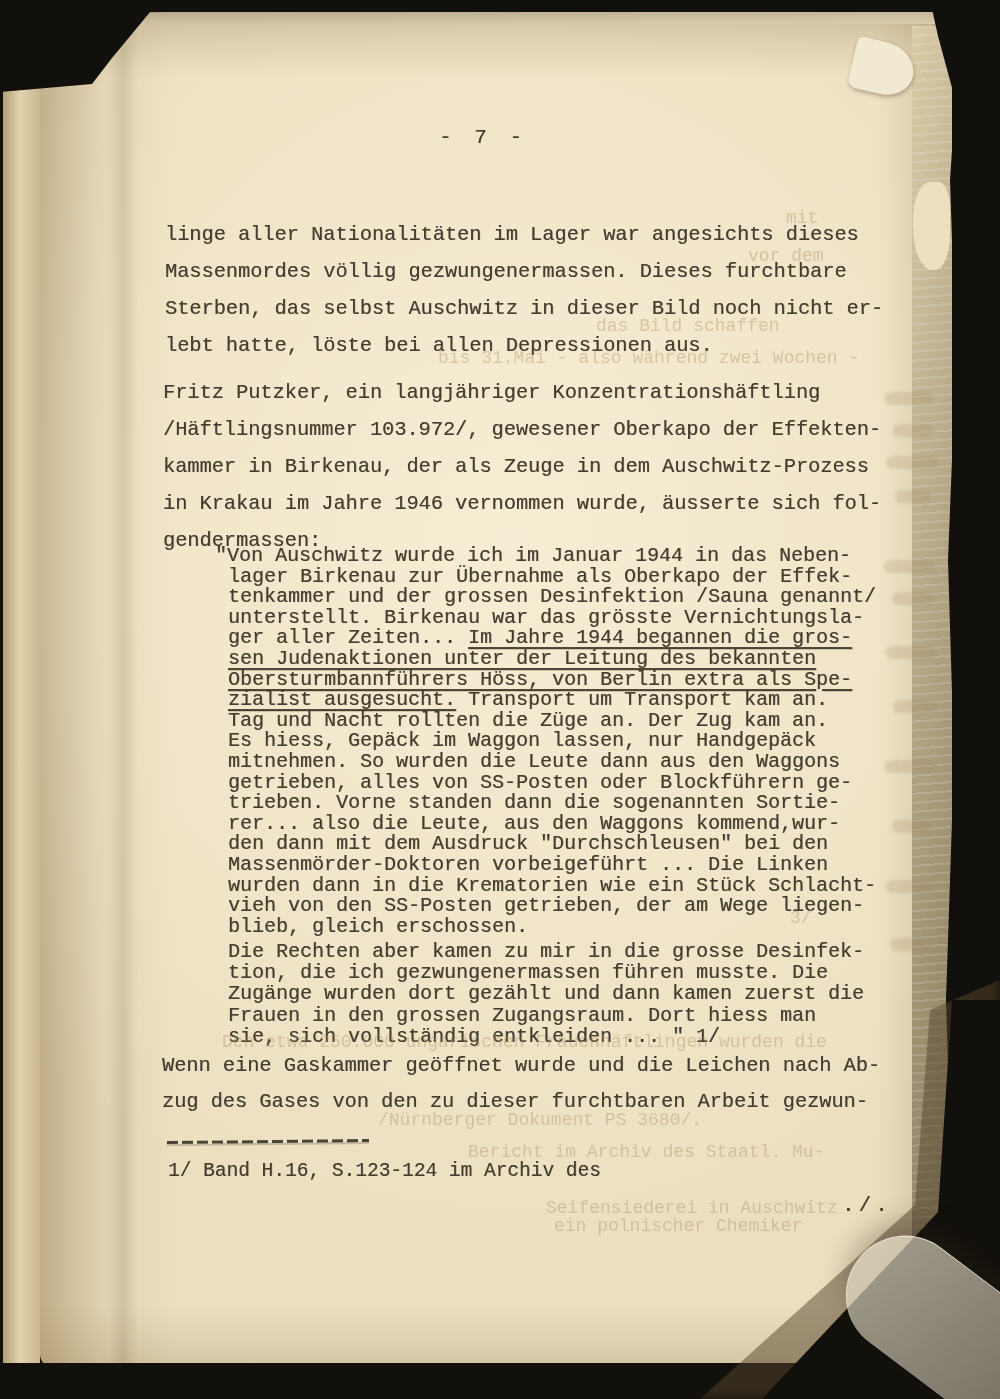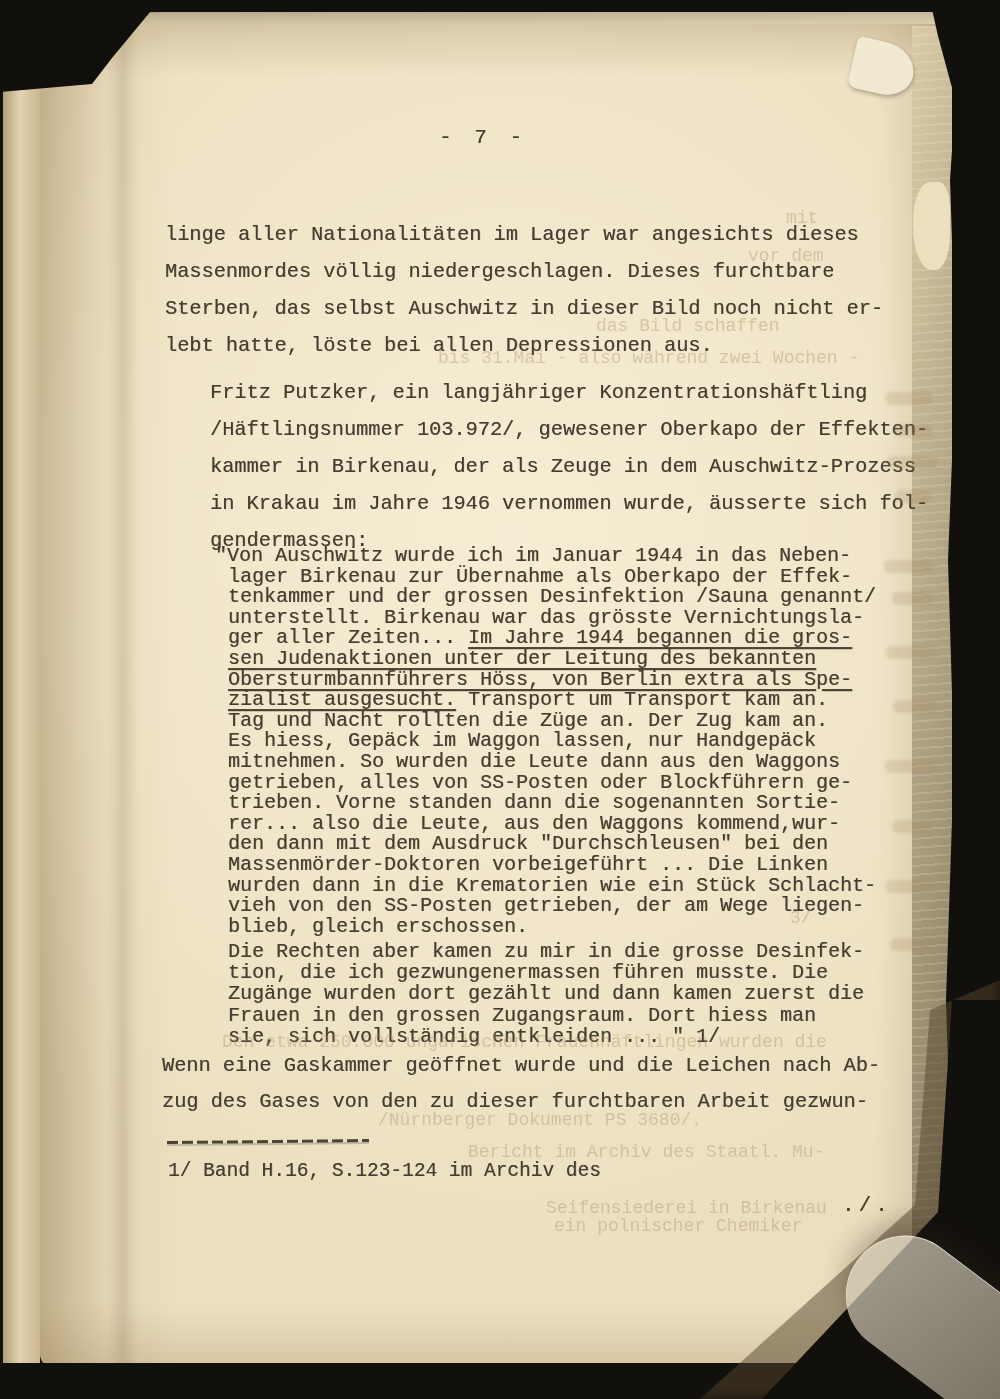--- a/index.html
+++ b/index.html
@@ -79,21 +79,21 @@
     border-top:1px solid rgba(255,252,240,.65);
     border-left:1px solid rgba(255,252,240,.45);
     box-shadow:-8px -12px 26px rgba(48,38,22,.30);
   }
   
   .tw{position:absolute;color:var(--ink,#443e30);
       text-shadow:0.4px 0.4px 0.6px rgba(66,58,42,.55);white-space:pre;}
   .pageno{left:428px;top:126px;width:110px;font-size:21px;letter-spacing:5px;text-align:center;}
   .para{font-size:20.3px;line-height:37px;}
   .p1{left:165px;top:216px;}
-  .p2{left:163px;top:374px;margin-left:47px;}
+  .p2{left:163px;top:374px;}
   .p3{left:162px;top:1048px;line-height:36px;}
   .quote{font-size:20px;line-height:20.6px;}
   .q1{left:228px;top:546px;}
   .q1 .line:first-child{text-indent:-13px;}
   .q2{left:228px;top:941px;line-height:21.2px;}
   .u{text-decoration:underline;text-decoration-thickness:2px;text-underline-offset:4px;
      text-decoration-color:rgba(62,55,40,.85);}
   .fn-rule{
     position:absolute;left:167px;top:1140px;width:202px;height:3px;
     background:repeating-linear-gradient(90deg,#4a4436 0 11px,rgba(74,68,54,0) 11px 15px);
@@ -116,21 +116,21 @@
   <div class="top-edge-band"></div>
   <div class="under-page"></div>
   <div class="sheet"></div>
   <div class="crease"></div>
   <div class="stack"></div>
   <div class="curl-tr"></div>
   <div class="curl-right"></div>
 
   <div class="tw pageno">- 7 -</div>
 
-  <div class="tw para p1"><div class="line"><span>linge aller Nationalitäten im Lager war angesichts dieses</span></div><div class="line"><span>Massenmordes völlig niedergeschlagen. Dieses furchtbare</span></div><div class="line"><span>Sterben, das selbst Auschwitz in dieser Bild noch nicht er-</span></div><div class="line"><span>lebt hatte, löste bei allen Depressionen aus.</span></div></div>
+  <div class="tw para p1"><div class="line"><span>linge aller Nationalitäten im Lager war angesichts dieses</span></div><div class="line"><span>Massenmordes völlig gezwungenermassen. Dieses furchtbare</span></div><div class="line"><span>Sterben, das selbst Auschwitz in dieser Bild noch nicht er-</span></div><div class="line"><span>lebt hatte, löste bei allen Depressionen aus.</span></div></div>
   <div class="tw para p2"><div class="line"><span>Fritz Putzker, ein langjähriger Konzentrationshäftling</span></div><div class="line"><span>/Häftlingsnummer 103.972/, gewesener Oberkapo der Effekten-</span></div><div class="line"><span>kammer in Birkenau, der als Zeuge in dem Auschwitz-Prozess</span></div><div class="line"><span>in Krakau im Jahre 1946 vernommen wurde, äusserte sich fol-</span></div><div class="line"><span>gendermassen:</span></div></div>
 
   <div class="tw quote q1"><div class="line"><span>"Von Auschwitz wurde ich im Januar 1944 in das Neben-</span></div><div class="line"><span>lager Birkenau zur Übernahme als Oberkapo der Effek-</span></div><div class="line"><span>tenkammer und der grossen Desinfektion /Sauna genannt/</span></div><div class="line"><span>unterstellt. Birkenau war das grösste Vernichtungsla-</span></div><div class="line"><span>ger aller Zeiten... </span><span class="u">Im Jahre 1944 begannen die gros-</span></div><div class="line"><span class="u">sen Judenaktionen unter der Leitung des bekannten</span></div><div class="line"><span class="u">Obersturmbannführers Höss, von Berlin extra als Spe-</span></div><div class="line"><span class="u">zialist ausgesucht.</span><span> Transport um Transport kam an.</span></div><div class="line"><span>Tag und Nacht rollten die Züge an. Der Zug kam an.</span></div><div class="line"><span>Es hiess, Gepäck im Waggon lassen, nur Handgepäck</span></div><div class="line"><span>mitnehmen. So wurden die Leute dann aus den Waggons</span></div><div class="line"><span>getrieben, alles von SS-Posten oder Blockführern ge-</span></div><div class="line"><span>trieben. Vorne standen dann die sogenannten Sortie-</span></div><div class="line"><span>rer... also die Leute, aus den Waggons kommend,wur-</span></div><div class="line"><span>den dann mit dem Ausdruck "Durchschleusen" bei den</span></div><div class="line"><span>Massenmörder-Doktoren vorbeigeführt ... Die Linken</span></div><div class="line"><span>wurden dann in die Krematorien wie ein Stück Schlacht-</span></div><div class="line"><span>vieh von den SS-Posten getrieben, der am Wege liegen-</span></div><div class="line"><span>blieb, gleich erschossen.</span></div></div>
   <div class="tw quote q2"><div class="line"><span>Die Rechten aber kamen zu mir in die grosse Desinfek-</span></div><div class="line"><span>tion, die ich gezwungenermassen führen musste. Die</span></div><div class="line"><span>Zugänge wurden dort gezählt und dann kamen zuerst die</span></div><div class="line"><span>Frauen in den grossen Zugangsraum. Dort hiess man</span></div><div class="line"><span>sie, sich vollständig entkleiden ... " 1/</span></div></div>
 
   <div class="tw para p3"><div class="line"><span>Wenn eine Gaskammer geöffnet wurde und die Leichen nach Ab-</span></div><div class="line"><span>zug des Gases von den zu dieser furchtbaren Arbeit gezwun-</span></div></div>
 
   <div class="fn-rule"></div>
   <div class="tw footnote"><div class="line"><span>1/ Band H.16, S.123-124 im Archiv des</span></div></div>
   <div class="tw dotmark">./.</div>
@@ -138,21 +138,21 @@
   <div id="ghosts">
       <span class="ghost" style="left: 786px; top: 208px;">mit</span>
       <span class="ghost" style="left: 748px; top: 246px;">vor dem</span>
       <span class="ghost" style="left: 596px; top: 316px;">das Bild schaffen</span>
       <span class="ghost" style="left: 438px; top: 348px;">bis 31.Mai - also während zwei Wochen -</span>
       <span class="ghost" style="left: 790px; top: 908px;">3/</span>
       <span class="ghost" style="left: 222px; top: 1032px;">Den etwa 250.000 ungarischen Frauenhäftlingen wurden die</span>
       <span class="ghost" style="left: 378px; top: 1110px;">/Nürnberger Dokument PS 3680/.</span>
       <span class="ghost" style="left: 468px; top: 1142px;">Bericht im Archiv des Staatl. Mu-</span>
       <span class="ghost" style="left: 554px; top: 1216px; font-family: Liberation Mono, monospace;">ein polnischer Chemiker</span>
-      <span class="ghost" style="left: 546px; top: 1198px;">Seifensiederei in Birkenau</span>
+      <span class="ghost" style="left: 546px; top: 1198px;">Seifensiederei in Auschwitz</span>
     </div>
 
   <div class="smudge" style="left:885px;top:392px;width:48px"></div>
   <div class="smudge" style="left:893px;top:424px;width:40px"></div>
   <div class="smudge" style="left:886px;top:456px;width:52px"></div>
   <div class="smudge" style="left:895px;top:490px;width:36px"></div>
   <div class="smudge" style="left:884px;top:560px;width:50px"></div>
   <div class="smudge" style="left:892px;top:592px;width:42px"></div>
   <div class="smudge" style="left:886px;top:646px;width:50px"></div>
   <div class="smudge" style="left:893px;top:700px;width:44px"></div>

